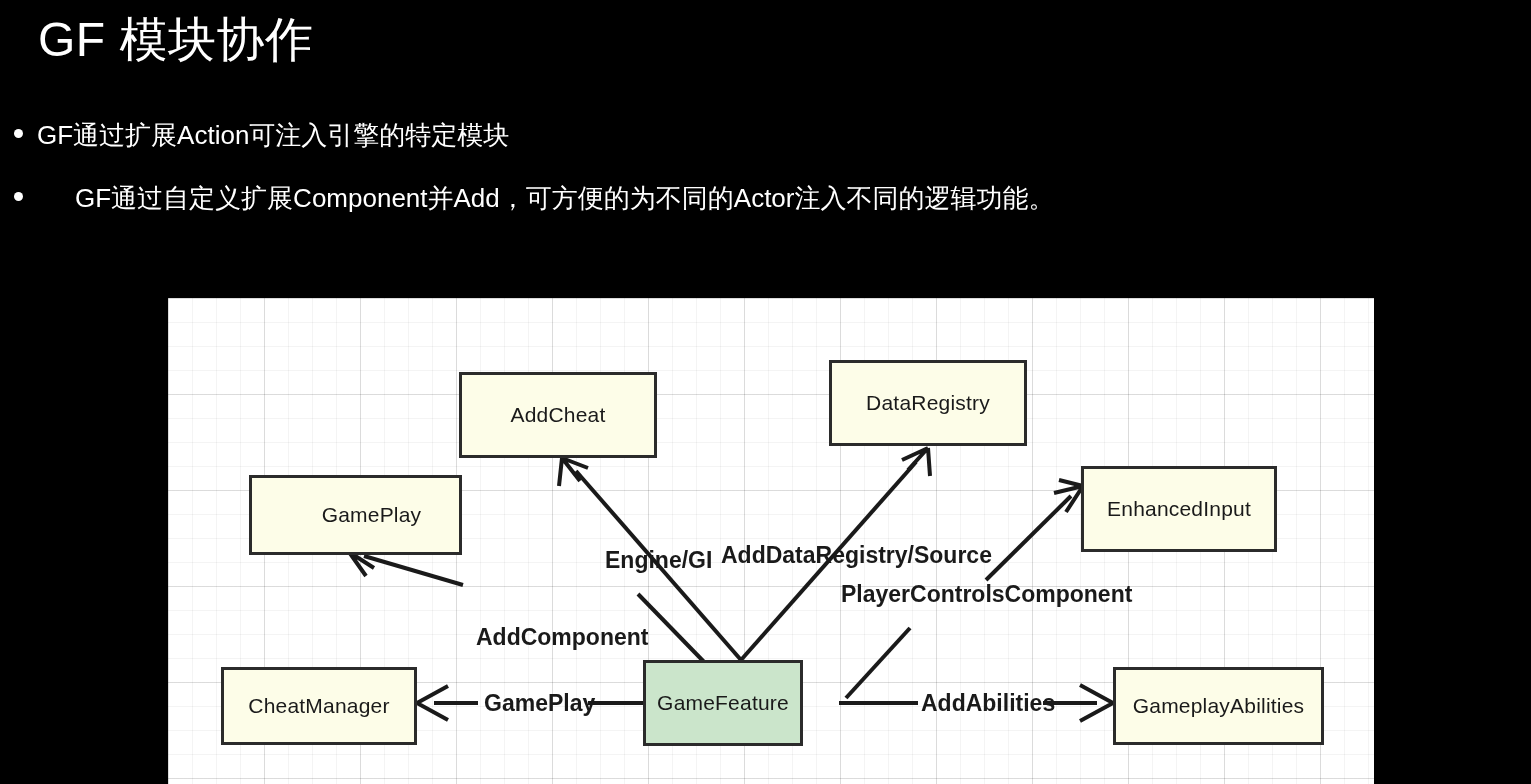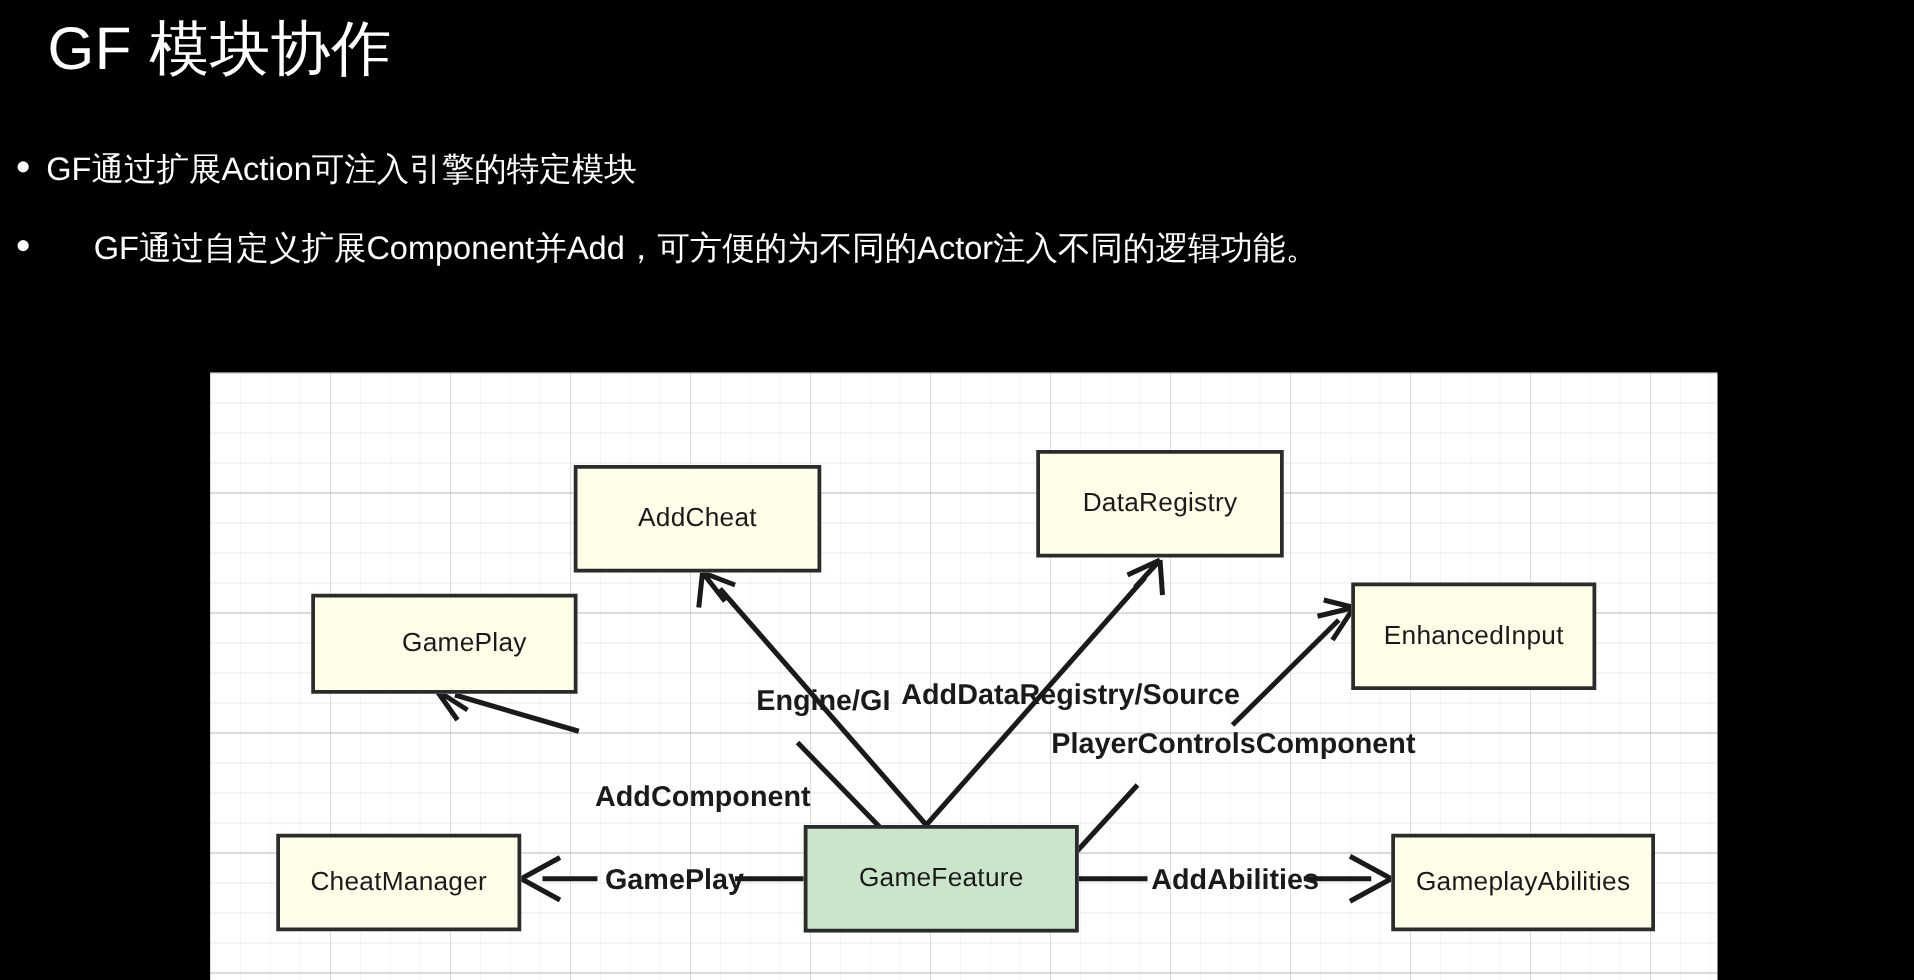--- a/index.html
+++ b/index.html
@@ -106,21 +106,21 @@
     white-space: nowrap;
   }
   .node.cream { background: #fdfde8; }
   .node.green { background: #cbe5cb; }
 
   #node-subsystem        { left: 291px; top:  74px; width: 198px; height: 86px; }
   #node-dataregistry     { left: 661px; top:  62px; width: 198px; height: 86px; }
   #node-gameplay         { left:  81px; top: 177px; width: 213px; height: 80px; padding-left: 32px; }
   #node-enhancedinput    { left: 913px; top: 168px; width: 196px; height: 86px; }
   #node-cheatmanager     { left:  53px; top: 369px; width: 196px; height: 78px; }
-  #node-gamefeature      { left: 475px; top: 362px; width: 220px; height: 86px; }
+  #node-gamefeature      { left: 475px; top: 362px; width: 160px; height: 86px; }
   #node-gameplayabilities{ left: 945px; top: 369px; width: 211px; height: 78px; }
 
   
   .edge-label {
     position: absolute;
     font-size: 23px;
     color: #1a1a1a;
     white-space: nowrap;
     z-index: 4;
     line-height: 24px;

